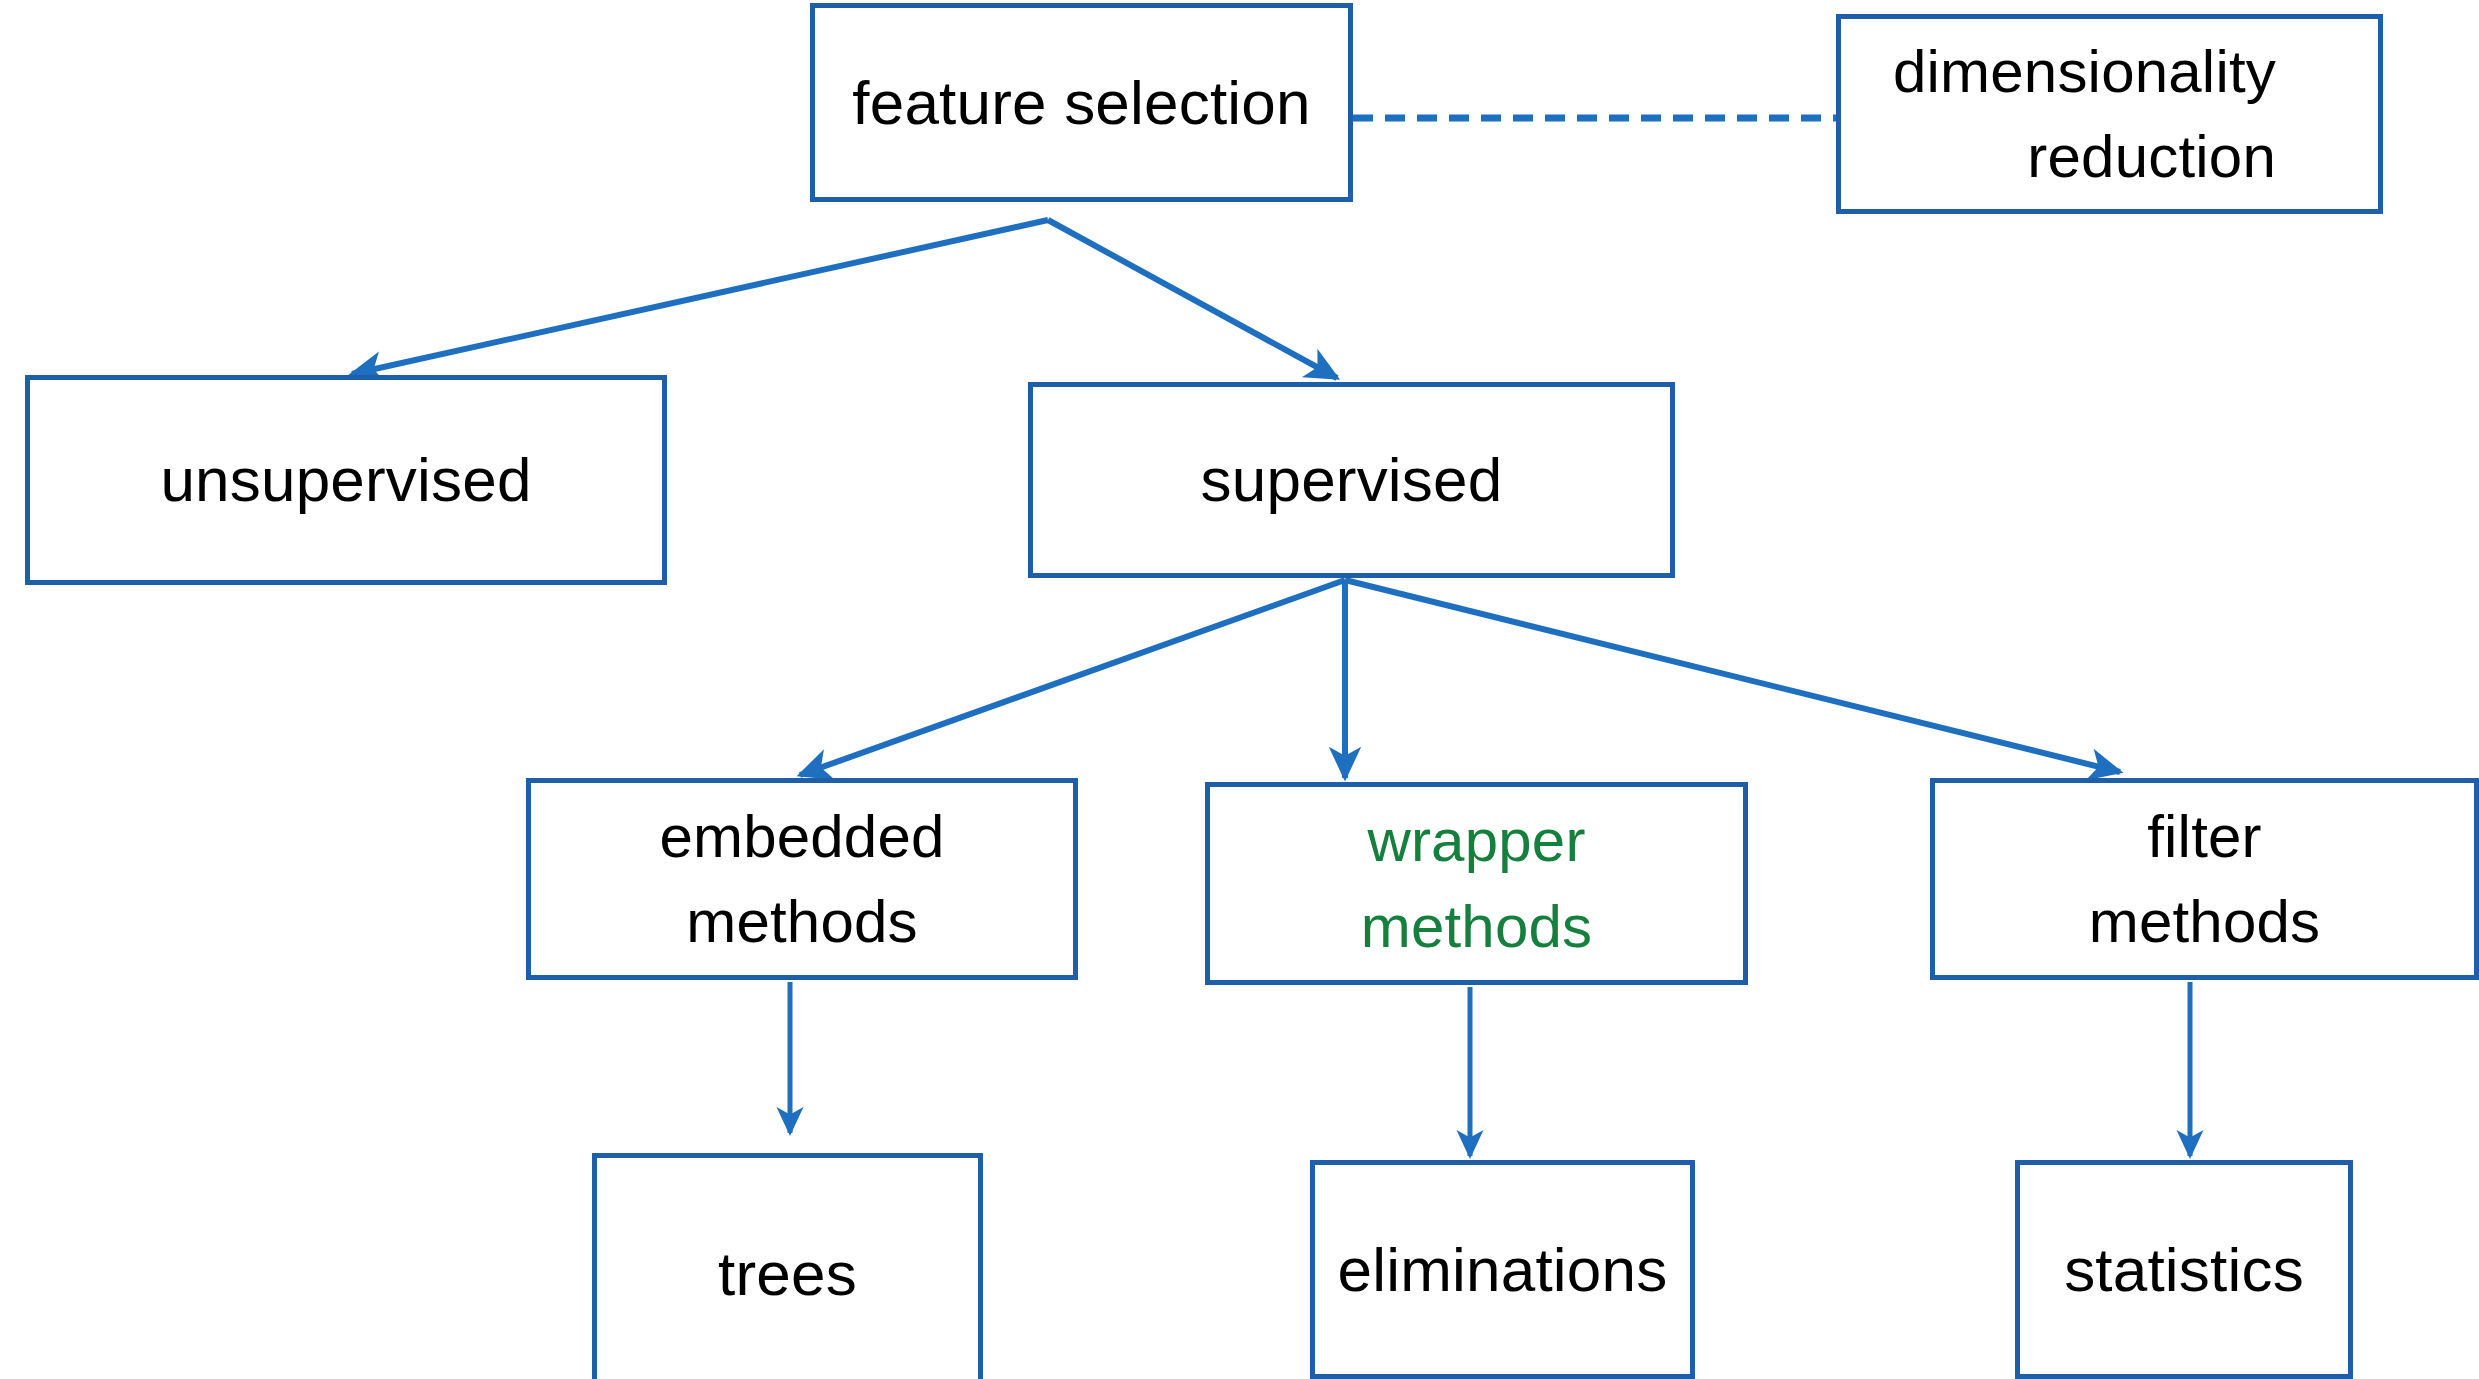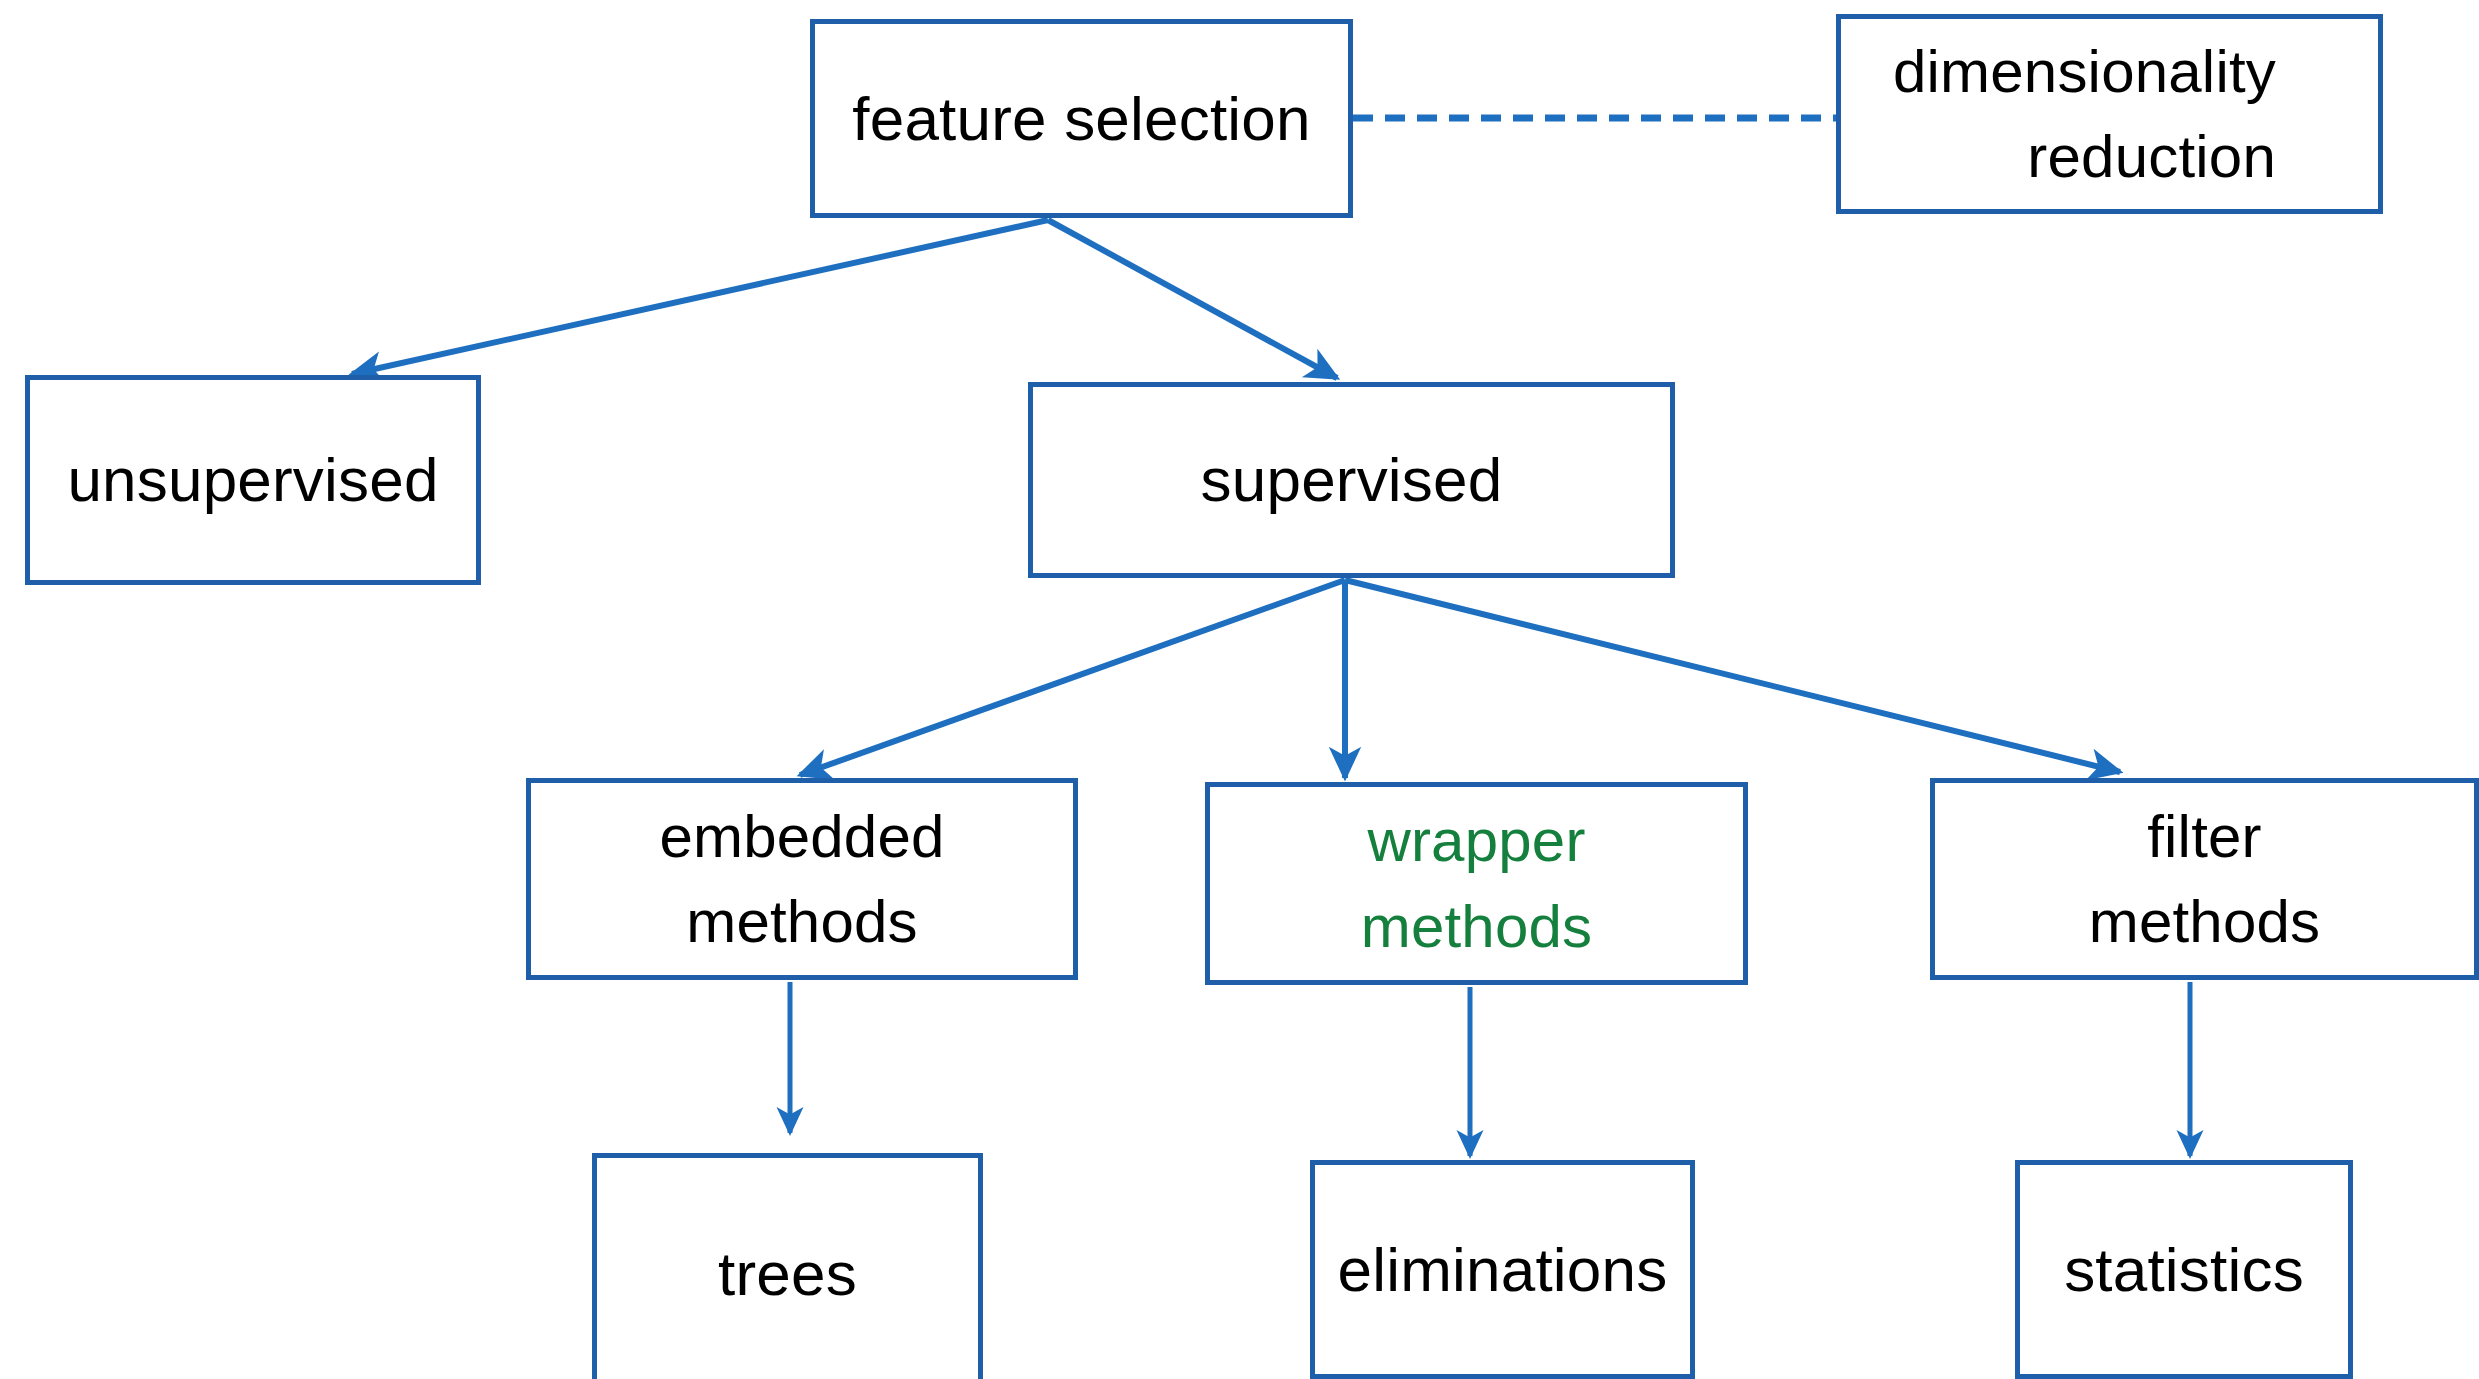--- a/index.html
+++ b/index.html
@@ -72,26 +72,26 @@
 
     <line x1="1345" y1="580" x2="2120" y2="772" stroke="#1f6fc0" stroke-width="6" marker-end="url(#arrowhead)"></line>
 
     <line x1="790" y1="982" x2="790" y2="1133" stroke="#1f6fc0" stroke-width="5" marker-end="url(#arrowhead)"></line>
 
     <line x1="1470" y1="987" x2="1470" y2="1156" stroke="#1f6fc0" stroke-width="5" marker-end="url(#arrowhead)"></line>
 
     <line x1="2190" y1="982" x2="2190" y2="1156" stroke="#1f6fc0" stroke-width="5" marker-end="url(#arrowhead)"></line>
   </svg>
 
-  <div class="node" style="left: 810px; top: 19px; width: 543px; height: 199px; border-color: rgb(31, 95, 170); background: rgb(255, 255, 255); color: rgb(0, 0, 0);">feature selection</div>
+  <div class="node" style="left: 810px; top: 3px; width: 543px; height: 199px; border-color: rgb(31, 95, 170); background: rgb(255, 255, 255); color: rgb(0, 0, 0);">feature selection</div>
 
   <div class="node align-left two-line" style="left: 1836px; top: 14px; width: 547px; height: 200px; border-color: rgb(31, 95, 170); background: rgb(255, 255, 255); color: rgb(0, 0, 0);">dimensionality
 reduction</div>
 
-  <div class="node" style="left: 25px; top: 375px; width: 456px; height: 210px; border-color: rgb(31, 95, 170); background: rgb(255, 255, 255); color: rgb(0, 0, 0);">unsupervised</div>
+  <div class="node" style="left: 25px; top: 375px; width: 642px; height: 210px; border-color: rgb(31, 95, 170); background: rgb(255, 255, 255); color: rgb(0, 0, 0);">unsupervised</div>
 
   <div class="node" style="left: 1028px; top: 382px; width: 647px; height: 196px; border-color: rgb(31, 95, 170); background: rgb(255, 255, 255); color: rgb(0, 0, 0);">supervised</div>
 
   <div class="node two-line" style="left: 518px; top: 778px; width: 552px; height: 202px; border-color: rgb(31, 95, 170); background: rgb(255, 255, 255); color: rgb(0, 0, 0); margin-left: 8px;">embedded
 methods</div>
 
   <div class="node two-line" style="left: 1205px; top: 782px; width: 543px; height: 203px; border-color: rgb(31, 95, 170); background: rgb(255, 255, 255); color: #15803d;">wrapper
 methods</div>
 
   <div class="node two-line" style="left: 1930px; top: 778px; width: 549px; height: 202px; border-color: rgb(31, 95, 170); background: rgb(255, 255, 255); color: rgb(0, 0, 0);">filter

